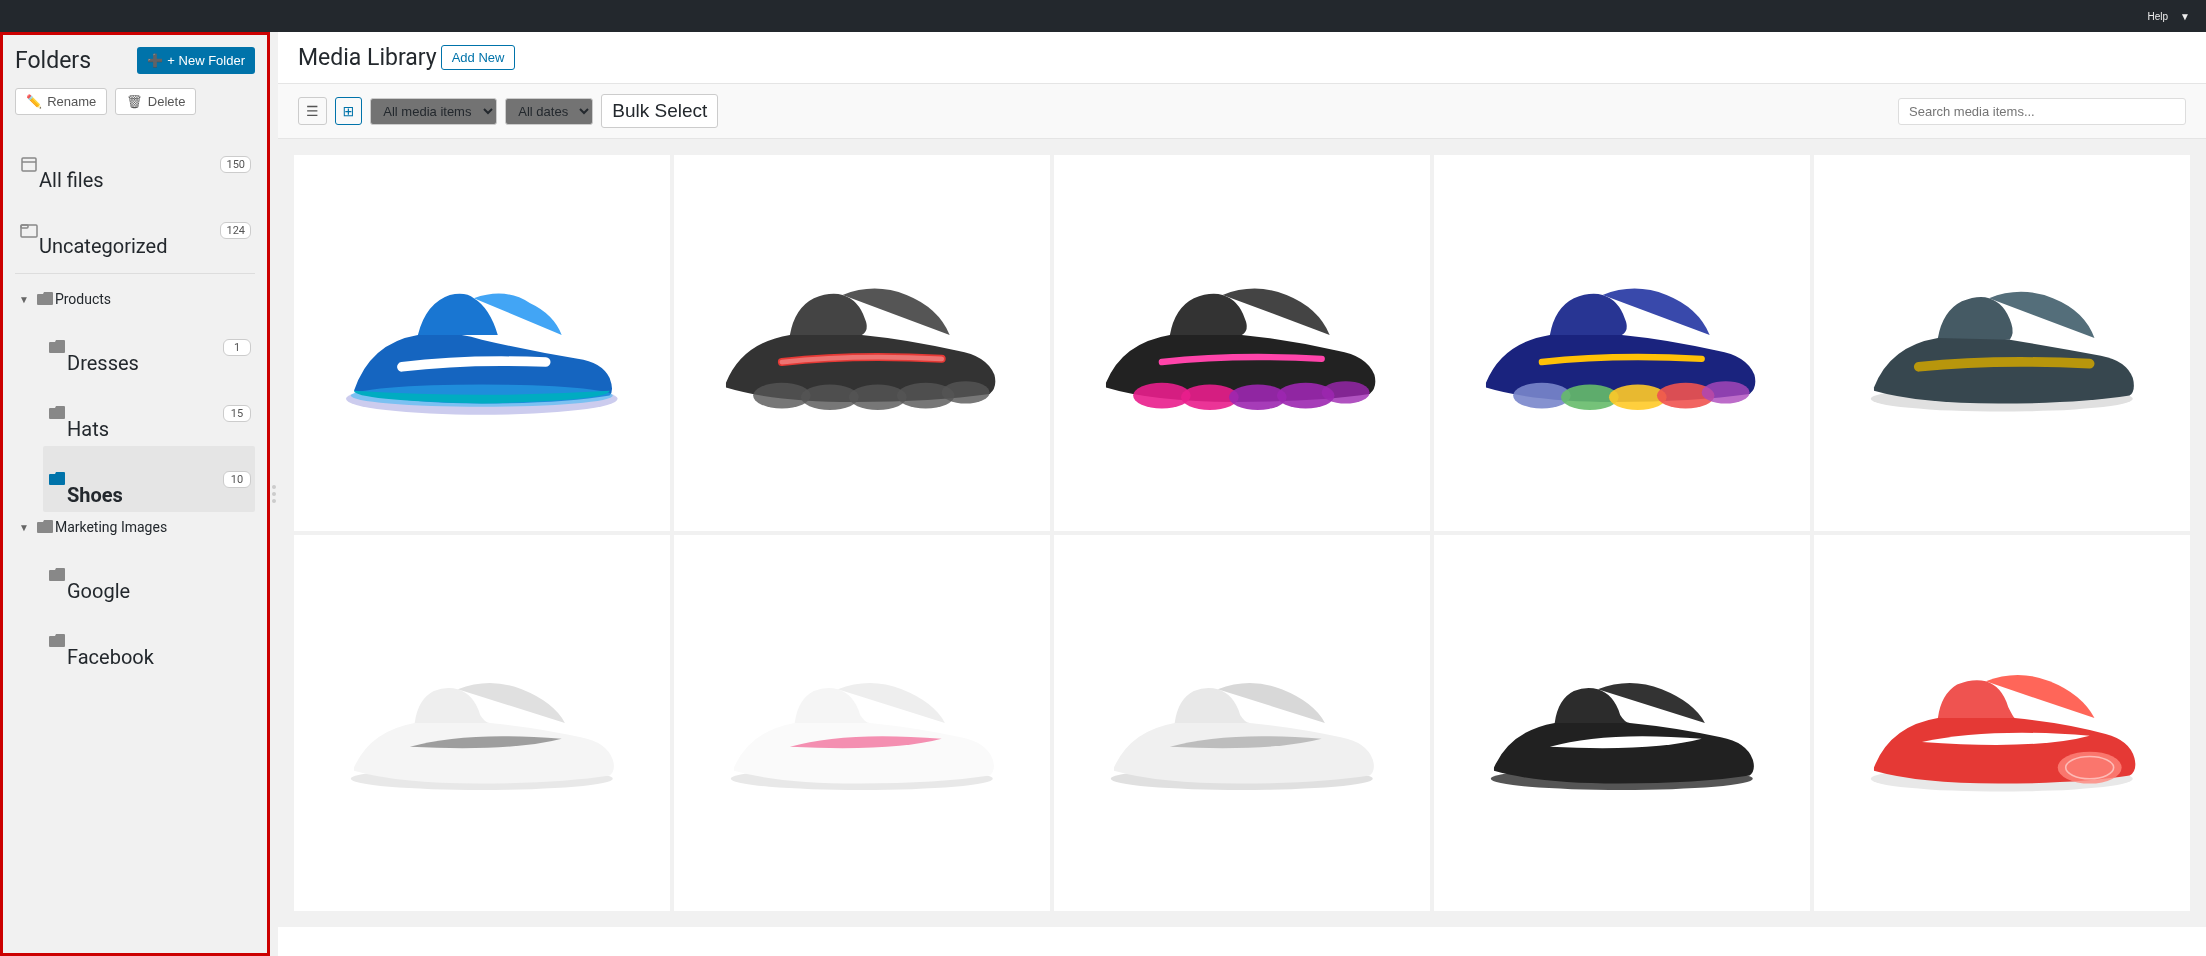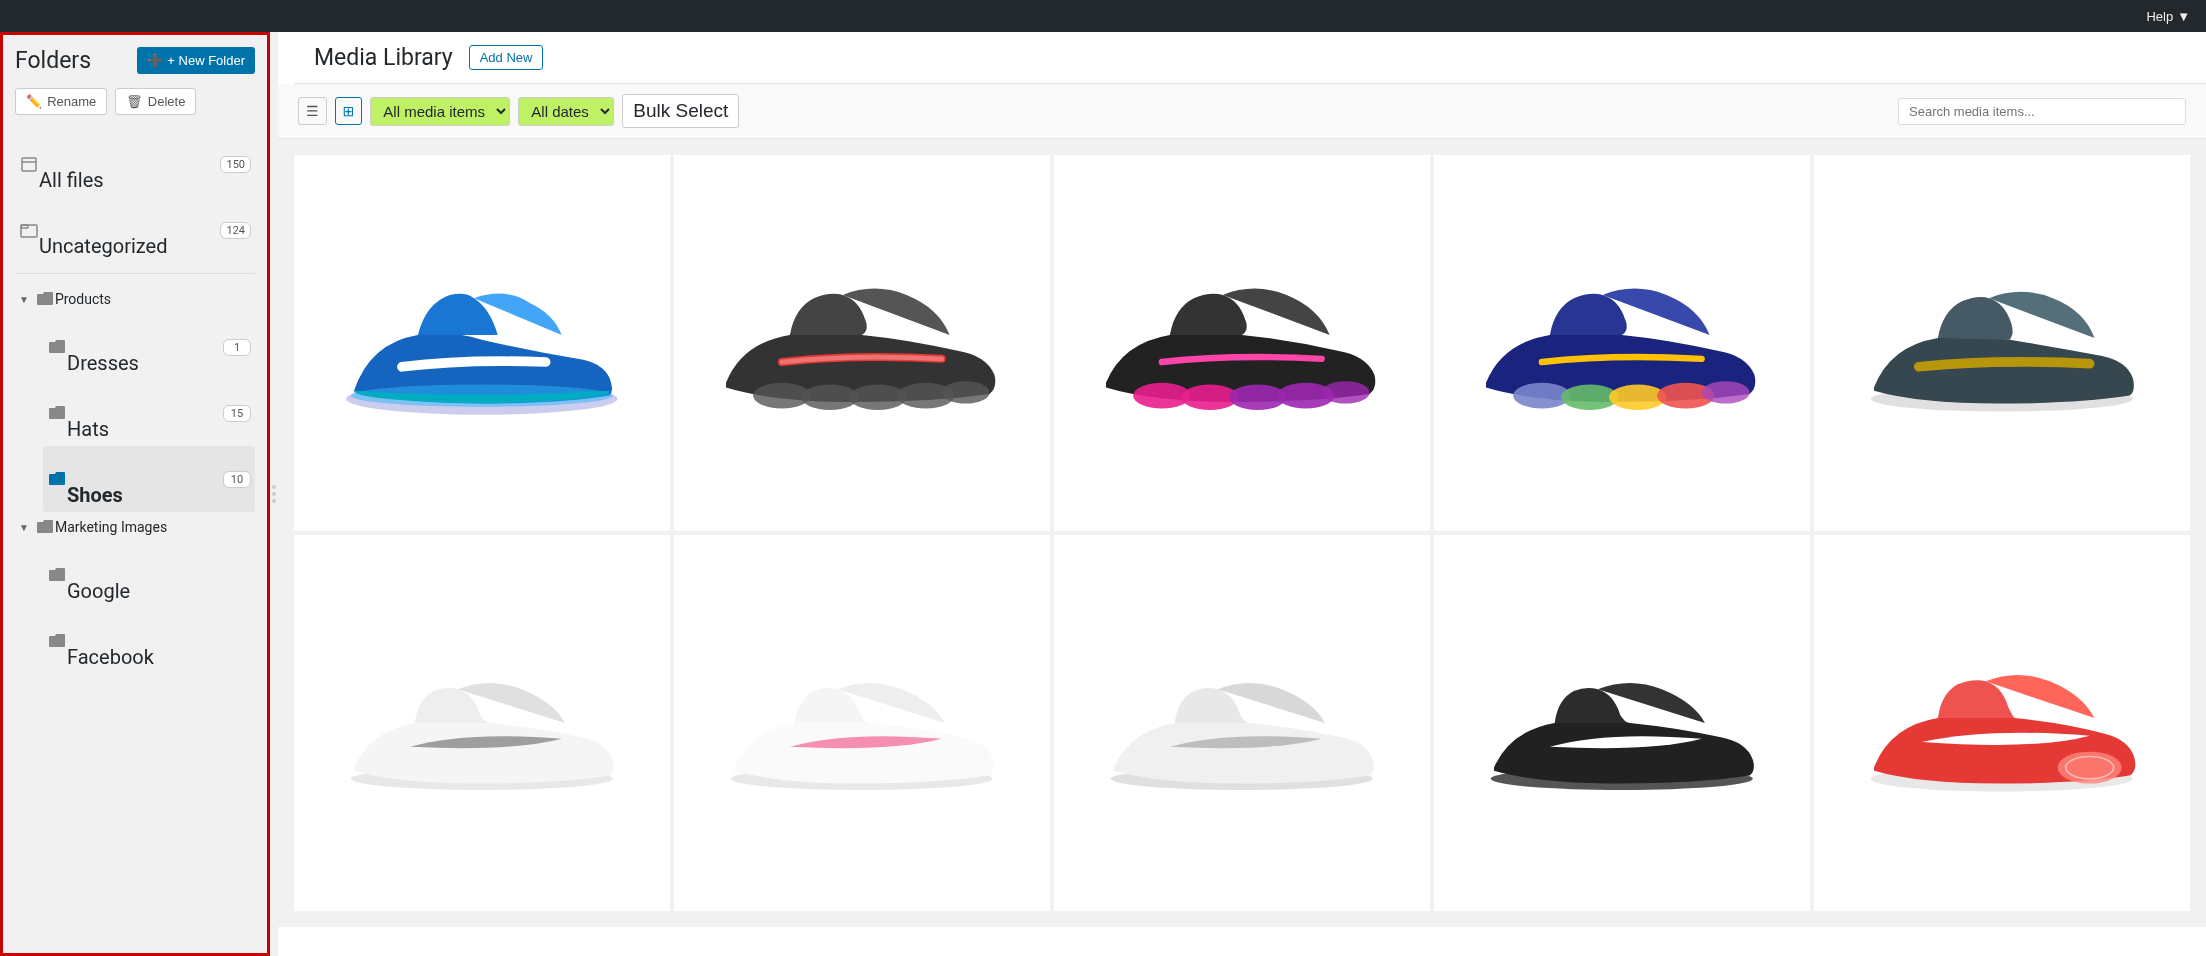--- a/index.html
+++ b/index.html
@@ -14,25 +14,25 @@
       height: 32px;
       display: flex;
       align-items: center;
       justify-content: flex-end;
       padding-right: 16px;
     }
     .help-btn {
       color: #eee;
       background: none;
       border: none;
-      font-size: 13px;
-      cursor: pointer;
-      display: flex;
-      align-items: center;
-      gap: 4px;
+      font-size: 10px;
+      cursor: pointer;
+      display: flex;
+      align-items: center;
+      gap: 12px;
     }
     .layout {
       display: flex;
       height: calc(100vh - 32px);
     }
     
     .sidebar {
       width: 270px;
       min-width: 270px;
       background: #f1f1f1;
@@ -137,22 +137,21 @@
       flex: 1;
       background: #fff;
       padding: 0;
       overflow-y: auto;
     }
     .main-header {
       display: flex;
       align-items: center;
       padding: 12px 20px 12px 20px;
       border-bottom: 1px solid #e5e5e5;
-      gap: 12px;
-      margin-left: 16px;
+      gap: 0;
     }
     .page-title {
       font-size: 23px;
       font-weight: 400;
       color: #23282d;
       margin-right: 4px;
     }
     .add-new-btn {
       background: #fff;
       border: 1px solid #0073aa;
@@ -180,22 +179,22 @@
       font-size: 14px;
     }
     .view-btn.active {
       color: #0073aa;
       border-color: #0073aa;
     }
     .filter-select {
       border: 1px solid #ccc;
       border-radius: 3px;
       padding: 4px 8px;
-      font-size: 15px;
-      background: #bef264;
+      font-size: 13px;
+      background: #737373;
       cursor: pointer;
       color: #23282d;
     }
     .bulk-select-btn {
       background: #fff;
       border: 1px solid #ccc;
       border-radius: 3px;
       padding: 5px 10px;
       font-size: 19px;
       cursor: pointer;

